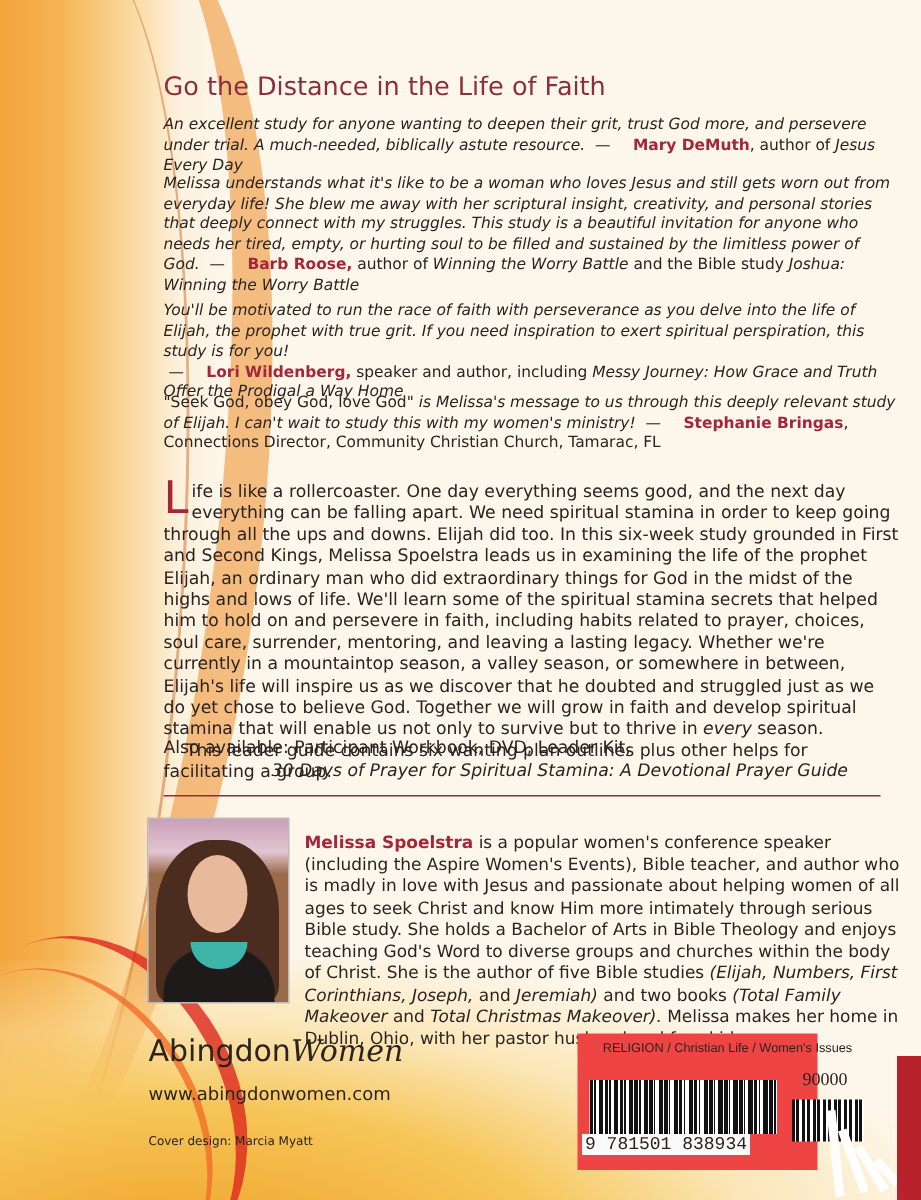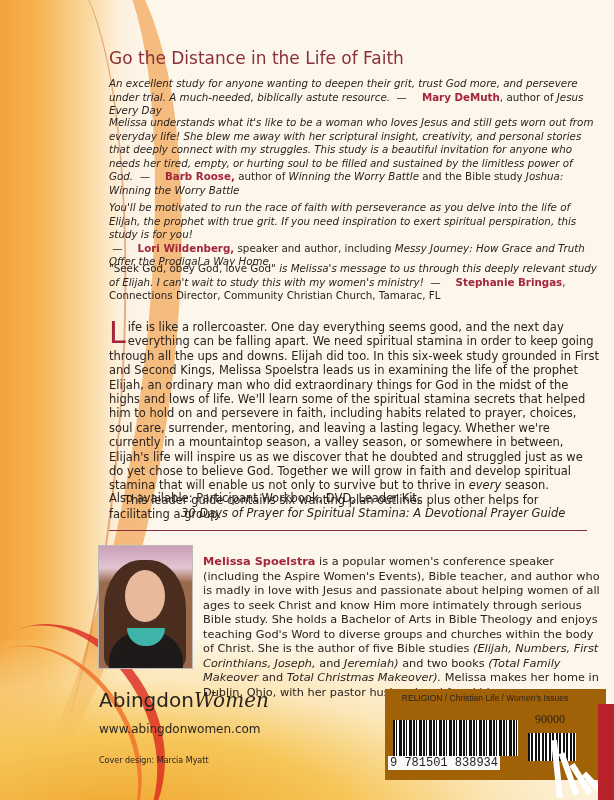--- a/index.html
+++ b/index.html
@@ -35,21 +35,21 @@
   .photo .face { position:absolute; left:26px; top:24px; width:40px; height:52px; border-radius:50%; background:#e9b99b; }
   .photo .body { position:absolute; left:10px; top:86px; width:74px; height:40px; border-radius:30px 30px 0 0; background:#1f1a1a; }
   .photo .neck { position:absolute; left:28px; top:82px; width:38px; height:18px; border-radius:0 0 20px 20px; background:#3fb4a8; }
   .bio { position:absolute; left:203px; top:543px; width:400px; font-size:11.3px; line-height:14.5px;margin-top:12px; }
   .bio .name { color:#a3263a; font-weight:bold; }
   .bio i { font-style:italic; }
   .logo { position:absolute; left:99px; top:688px; font-size:20px; color:#2a2320; }
   .logo .w { font-family:"DejaVu Serif", serif; font-style:italic; font-size:20px; }
   .url { position:absolute; left:99px; top:722px; font-size:12px; color:#2a2320; }
   .credit { position:absolute; left:99px; top:756px; font-size:8px; color:#2a2320; }
-  .barcode { position:absolute; left:385px; top:689px; width:176px; height:91px; background:#a16207;padding-left:45px; }
+  .barcode { position:absolute; left:385px; top:689px; width:160px; height:91px; background:#ef4444; }
   .barcode .cat { position:absolute; left:0; top:4px; width:200px; text-align:center; font-family:"Liberation Sans", sans-serif; font-size:8.5px; }
   .barcode .isbn { position:absolute; left:0; top:17px; width:200px; text-align:center; font-family:"Liberation Sans", sans-serif; font-size:11px; }
   .barcode .bars { position:absolute; left:8px; top:31px; width:125px; height:36px;
     background: repeating-linear-gradient(90deg, #111 0 2px, #fff 2px 3px, #111 3px 4px, #fff 4px 6px, #111 6px 9px, #fff 9px 10px); }
   .barcode .bars2 { position:absolute; left:143px; top:44px; width:48px; height:28px;
     background: repeating-linear-gradient(90deg, #111 0 2px, #fff 2px 3px, #111 3px 5px, #fff 5px 7px); }
   .barcode .price { position:absolute; left:150px; top:23px; font-family:Liberation Serif, serif; font-size:12px; }
   .barcode .num { position:absolute; left:3px; top:67px; font-family:"Liberation Mono", monospace; font-size:12px; background:#fafafa; padding:0 2px;text-align:right; }
   .redband { position:absolute; left:598px; top:704px; width:16px; height:96px; background:#b8222a; }
   .sticks span { position:absolute; background:#fff; width:6px; }

